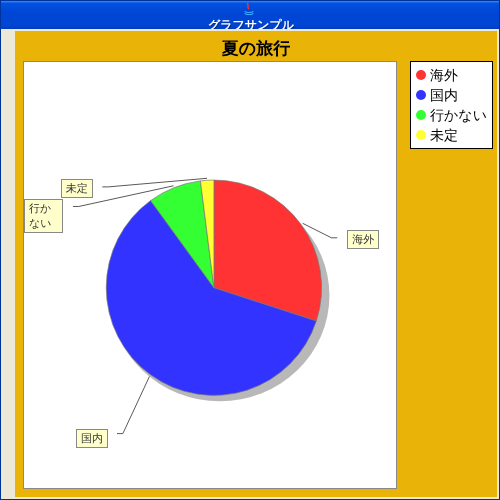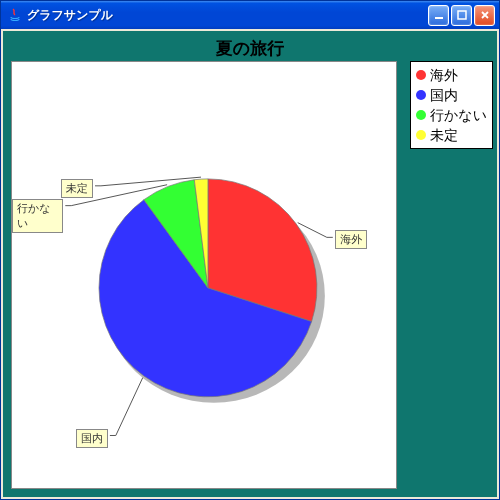--- a/index.html
+++ b/index.html
@@ -10,20 +10,21 @@
     border: 1px solid #003399;
     display: flex; flex-direction: column;
     position: relative;
   }
   .titlebar {
     height: 28px;
     background: linear-gradient(to bottom, #3f8cf3 0%, #0052e1 8%, #0046d5 40%, #0046d5 88%, #003cc0 100%);
     display: flex; align-items: center;
     padding: 0 4px 0 6px;
     color: #fff;
+    flex-direction: column;
   }
   .titlebar .java-icon {
     width: 16px; height: 16px; margin-right: 4px;
     display: flex; align-items: center; justify-content: center;
   }
   .titlebar .title-text {
     font-size: 12px; font-weight: bold; flex: 1;
     text-shadow: 1px 1px 1px rgba(0,0,0,0.3);
   }
   .win-btns { display: flex; gap: 2px; }
@@ -36,22 +37,23 @@
     box-shadow: inset 0 0 2px rgba(255,255,255,0.6);
   }
   .win-btn.min, .win-btn.max { background: linear-gradient(to bottom,#79aef7,#2b6bdc); }
   .win-btn.close { background: linear-gradient(to bottom,#f5957a,#e1481f); }
   .client {
     flex: 1; background: #ece9d8;
     padding: 2px;
     display: flex;
   }
   .chart-panel {
-    flex: 1; background: #0f766e; position: relative;
+    flex: 1; background: #eab308; position: relative;
     border: none;
+    margin-left: 12px;
   }
   .chart-title {
     text-align: center;
     font-size: 17px; font-weight: bold;
     padding: 6px 0 2px 0;
   }
   .plot-area {
     position: absolute;
     left: 8px; top: 30px; right: 100px; bottom: 8px;
     border: 1px solid #888;

